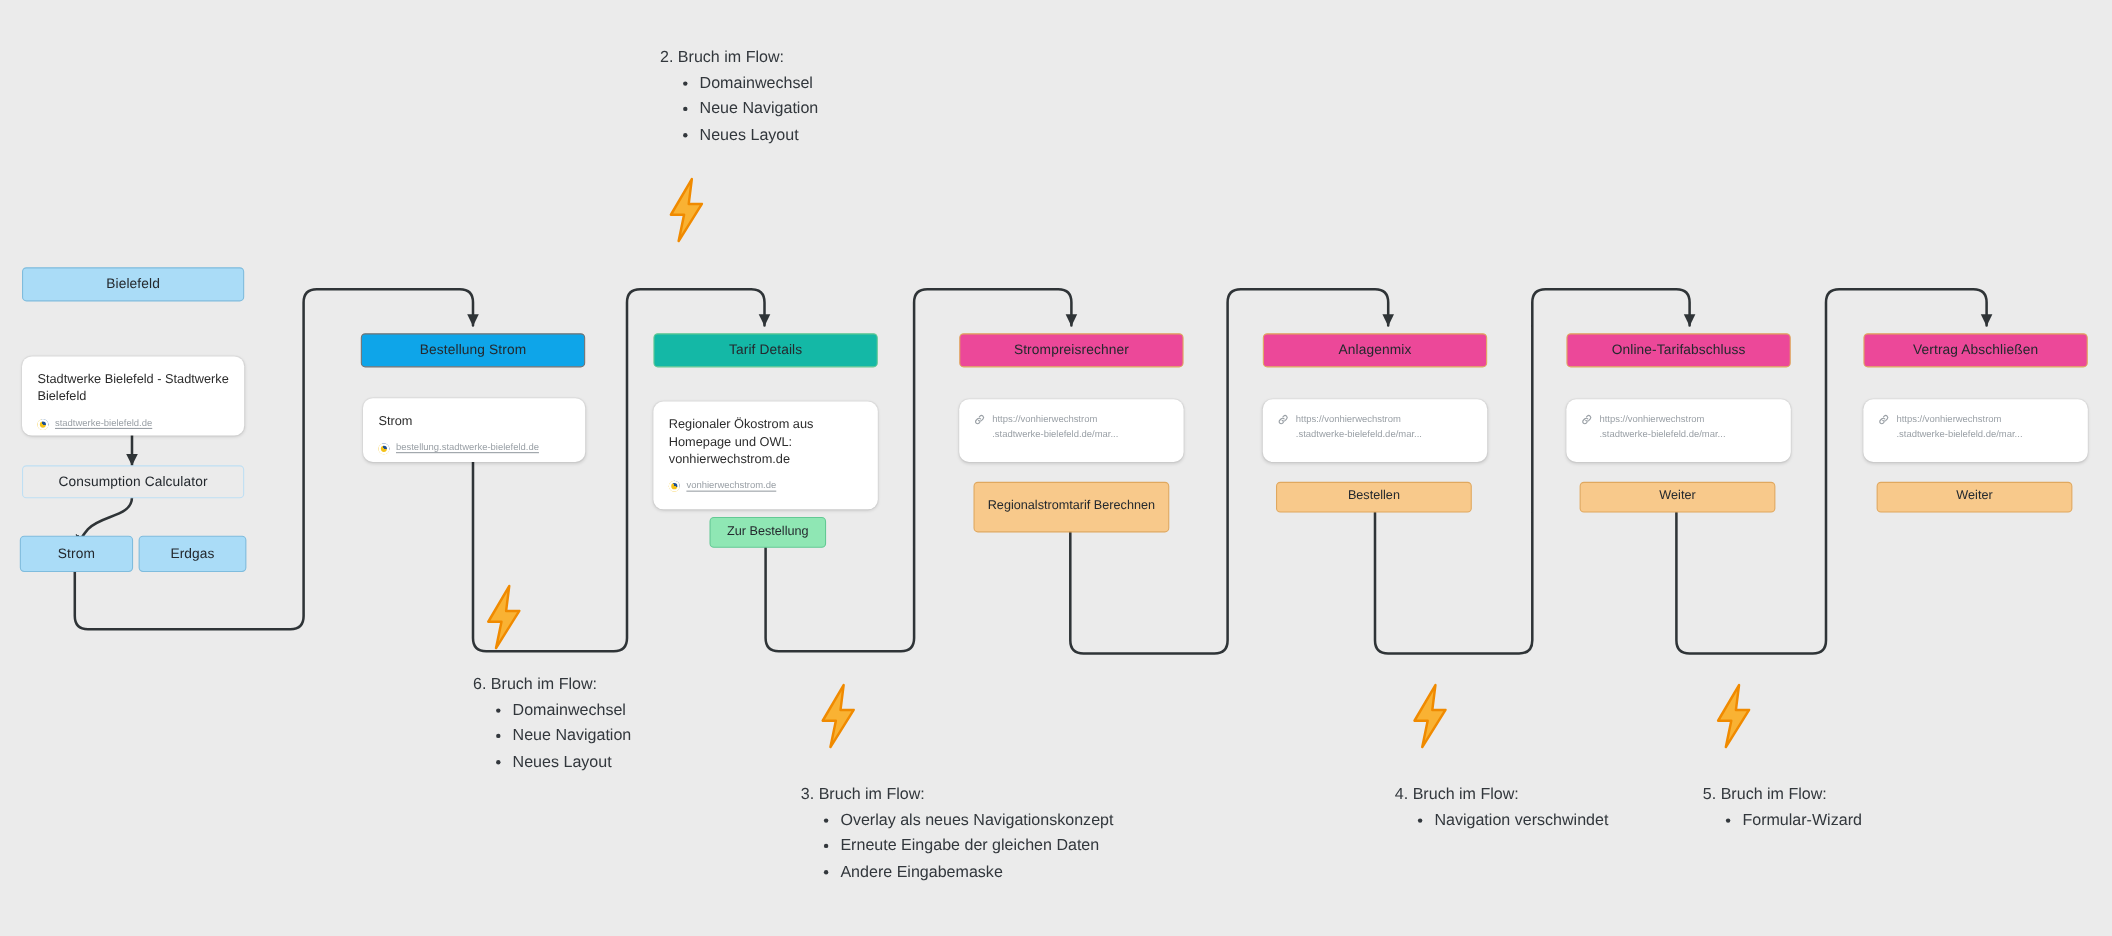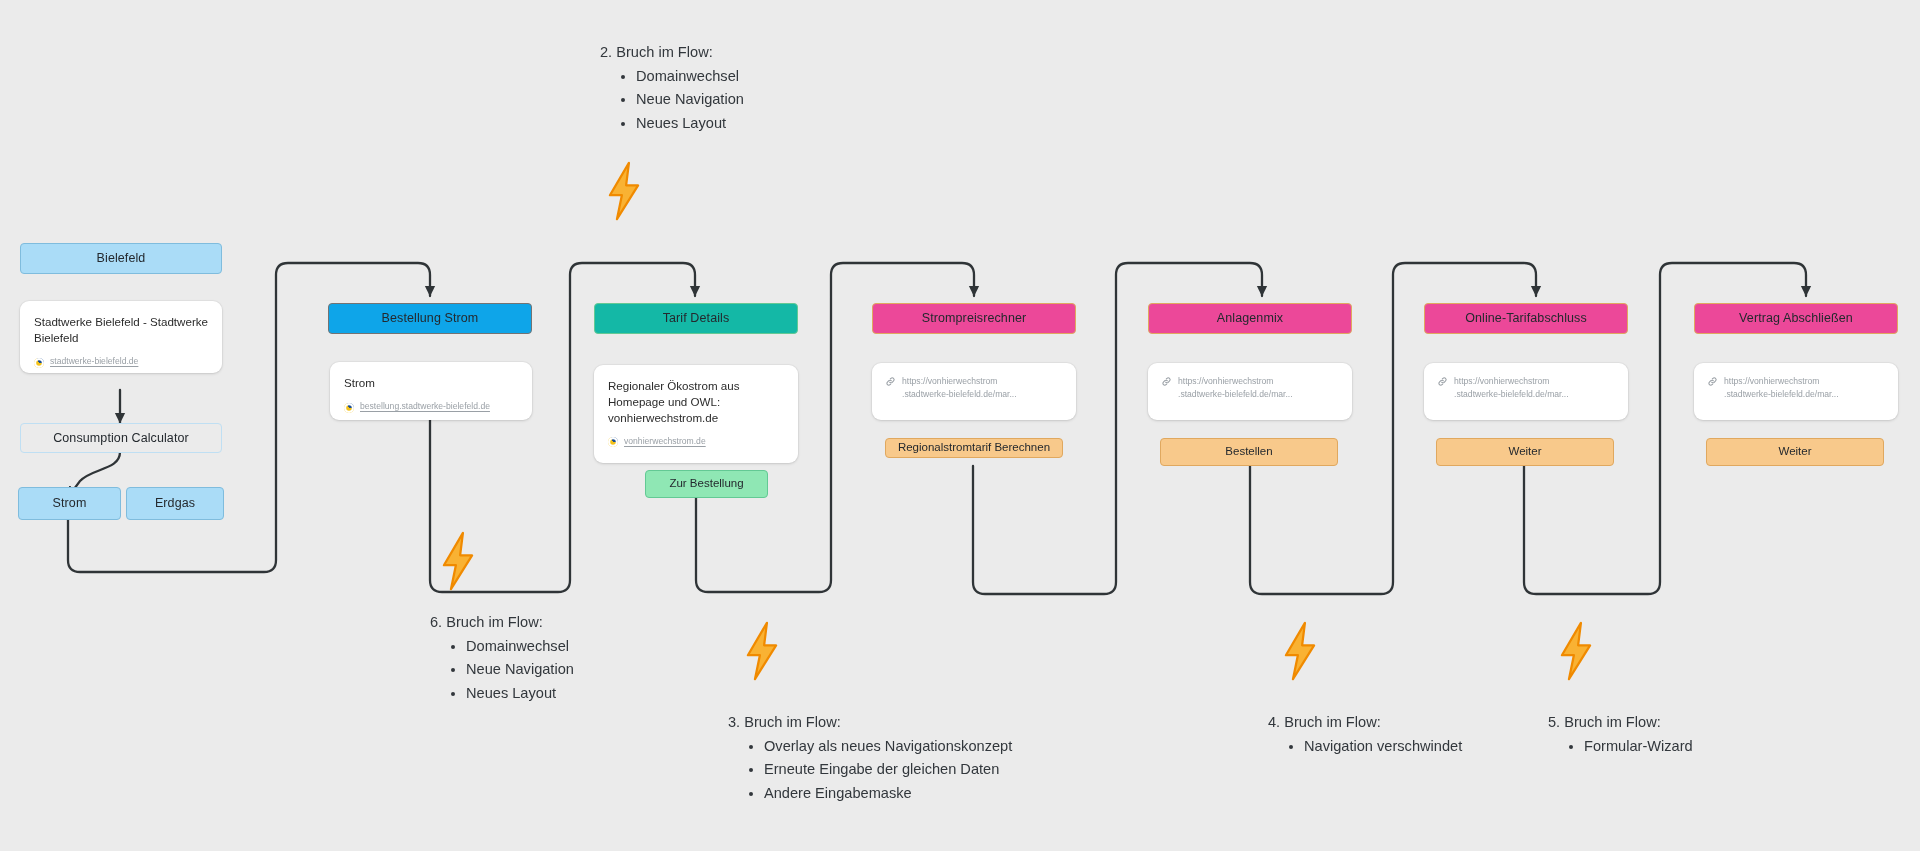--- a/index.html
+++ b/index.html
@@ -166,21 +166,21 @@
 
       <path d="M 1524 466 L 1524 582 Q 1524 594 1536 594 L 1648 594 Q 1660 594 1660 582
                L 1660 275 Q 1660 263 1672 263 L 1794 263 Q 1806 263 1806 275 L 1806 296" marker-end="url(#ah)"></path>
     </g>
   </svg>
 
   <div class="chip blue" style="left:20px; top:243px; width:202px; height:31px;">
     <span>Bielefeld</span>
   </div>
 
-  <div class="card" style="left:20px; top:301px; width:202px; height:72px;">
+  <div class="card" style="left:20px; top:324px; width:202px; height:72px;">
     <div class="card-title">Stadtwerke Bielefeld - Stadtwerke Bielefeld</div>
     <div class="card-link">
       <span class="favicon"></span>
       <span class="urltext">stadtwerke-bielefeld.de</span>
     </div>
   </div>
 
   <div class="chip ghost" style="left:20px; top:423px; width:202px; height:30px; font-size:12.5px;">
     <span>Consumption Calculator</span>
   </div>
@@ -210,21 +210,21 @@
   </div>
 
   <div class="card" style="left:594px; top:365px; width:204px; height:98px;">
     <div class="card-title">Regionaler Ökostrom aus Homepage und OWL: vonhierwechstrom.de</div>
     <div class="card-link">
       <span class="favicon"></span>
       <span class="urltext">vonhierwechstrom.de</span>
     </div>
   </div>
 
-  <div class="btn green" style="left:645px; top:470px; width:123px; height:28px;">
+  <div class="btn green" style="left:645px; top:470px; width:106px; height:28px;">
     <span>Zur Bestellung</span>
   </div>
 
   <div class="chip orange" style="left:872px; top:303px; width:204px; height:31px;">
     <span>Strompreisrechner</span>
   </div>
 
   <div class="card" style="left:872px; top:363px; width:204px; height:57px; padding:12px 13px;">
     <div class="card-link wrap">
       <span class="linkicon">
@@ -233,21 +233,21 @@
           <path d="M14 10.5a4 4 0 0 0-5.7-.3l-3 3a4 4 0 0 0 5.7 5.7l1.4-1.4"></path>
         </svg>
       </span>
       <span>
         <span class="urltext">https://vonhierwechstrom</span><br>
         <span class="urltext">.stadtwerke-bielefeld.de/mar...</span>
       </span>
     </div>
   </div>
 
-  <div class="btn orange" style="left:885px; top:438px; width:178px; height:20px;">
+  <div class="btn orange" style="left:885px; top:438px; width:178px; height:46px;">
     <span>Regionalstromtarif Berechnen</span>
   </div>
 
   <div class="chip orange" style="left:1148px; top:303px; width:204px; height:31px;">
     <span>Anlagenmix</span>
   </div>
 
   <div class="card" style="left:1148px; top:363px; width:204px; height:57px; padding:12px 13px;">
     <div class="card-link wrap">
       <span class="linkicon">

